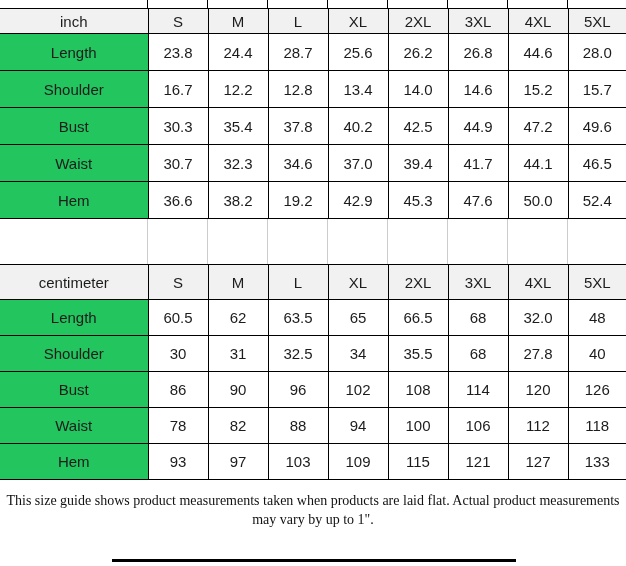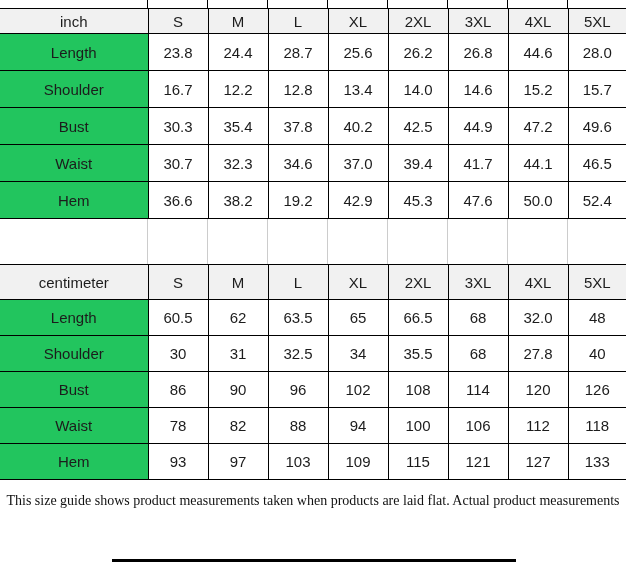--- a/index.html
+++ b/index.html
@@ -218,17 +218,18 @@
           <td>115</td>
           <td>121</td>
           <td>127</td>
           <td>133</td>
         </tr>
       </tbody>
   </table>
 
   <div class="footer">
     <div>This size guide shows product measurements taken when products are laid flat. Actual product measurements</div>
+    <div>may vary by up to 1".</div>
   </div>
 
   <div class="bar"></div>
 
 </div>
 
 </body></html>

